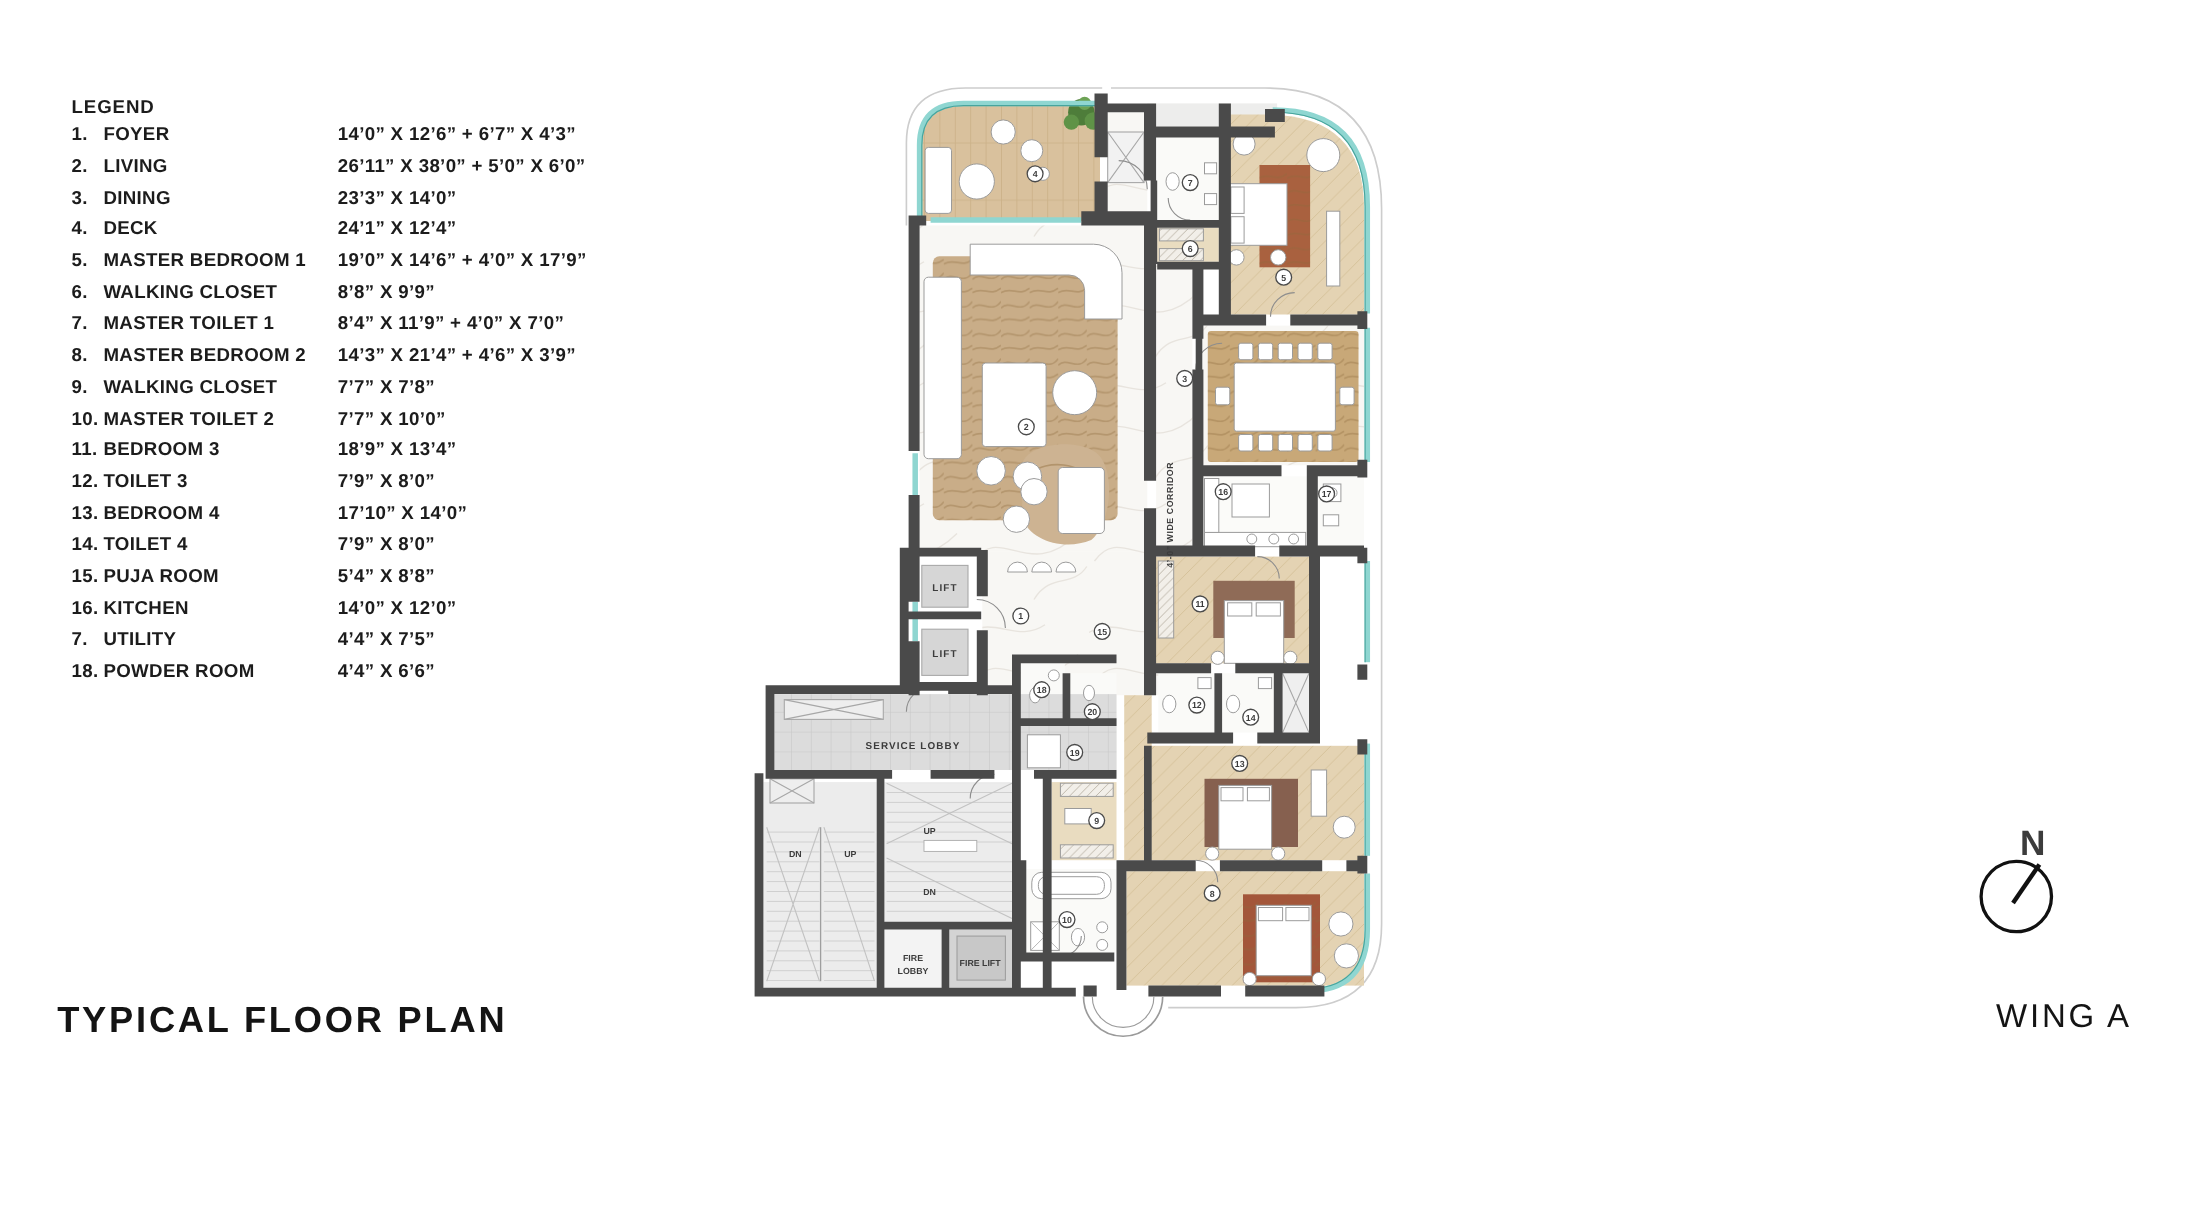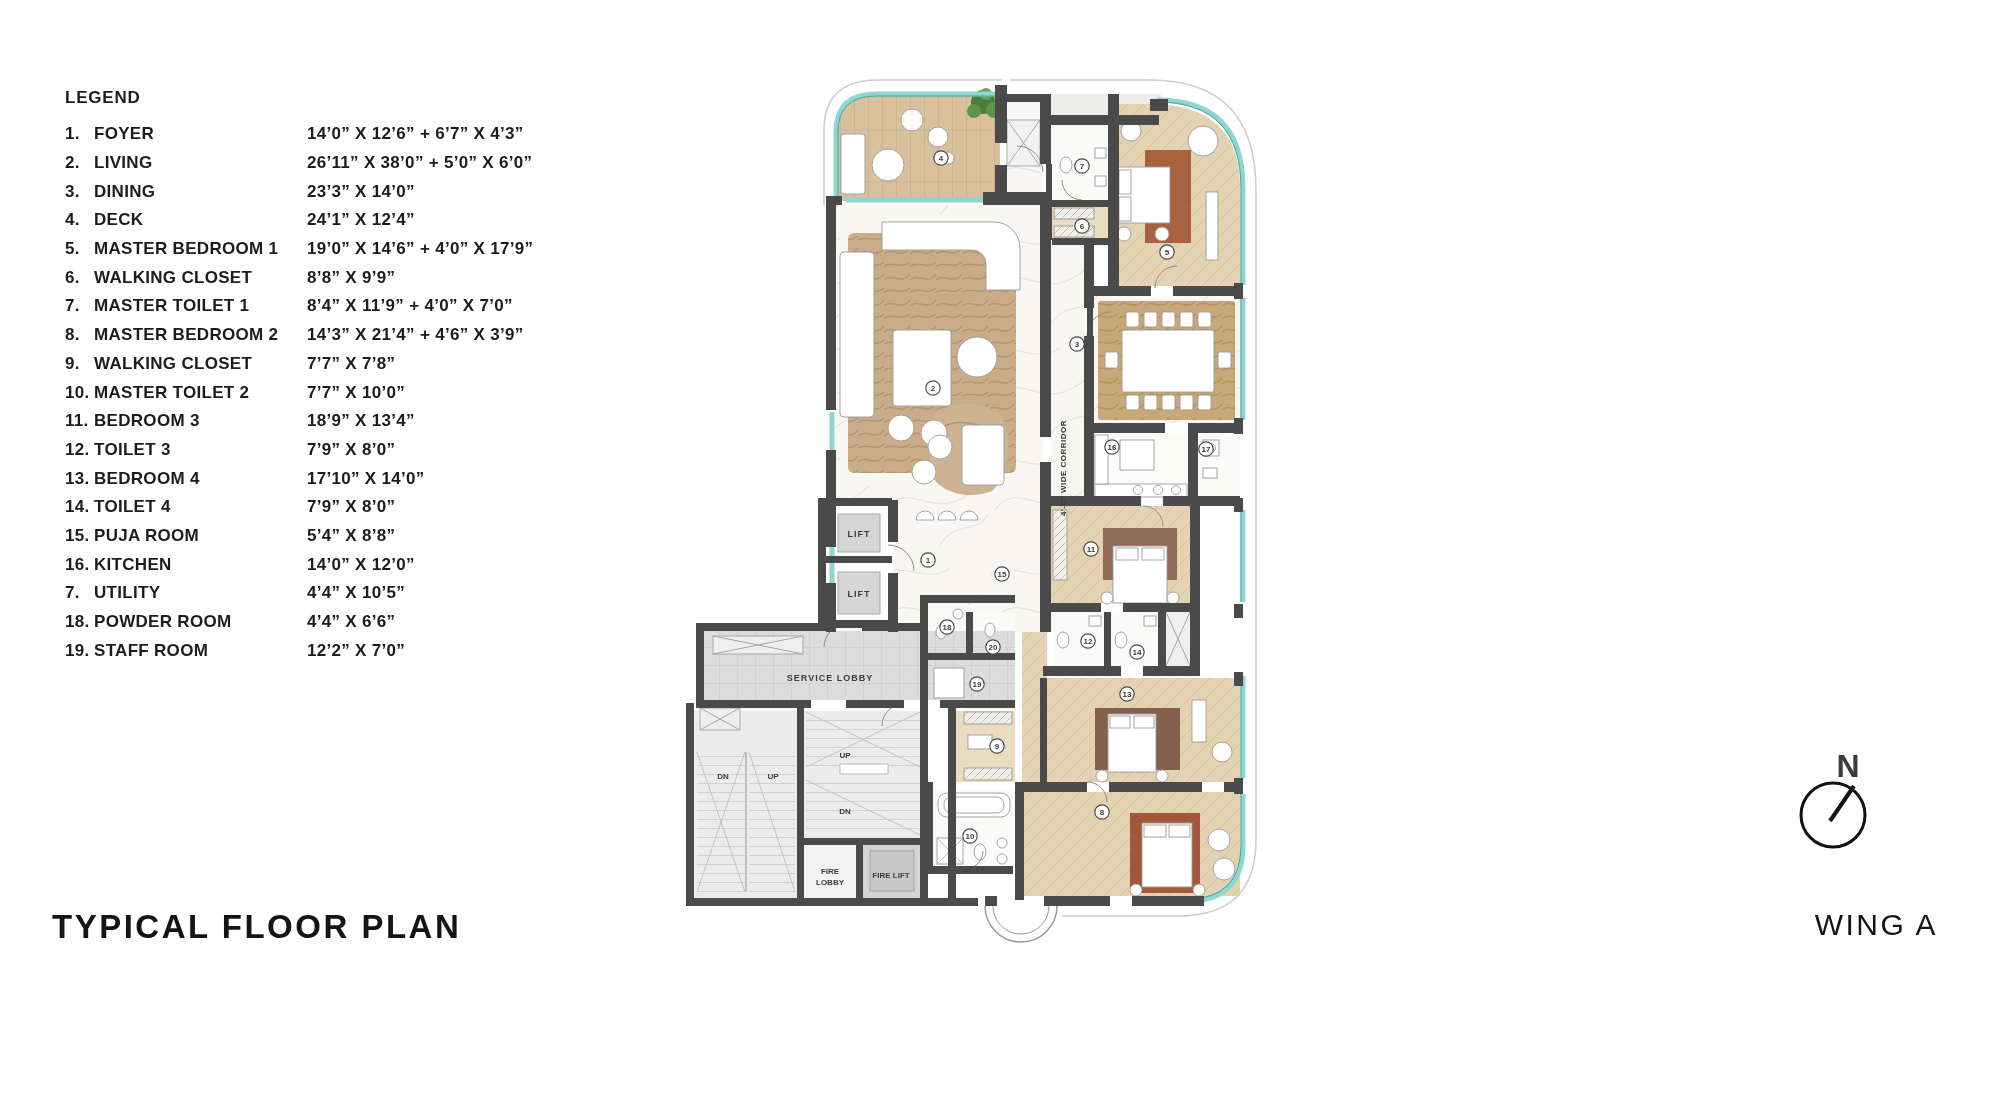--- a/index.html
+++ b/index.html
@@ -2,21 +2,21 @@
 <html><head>
 <meta charset="utf-8">
 <style>
   html,body{margin:0;padding:0;background:#ffffff;}
   body{width:2000px;height:1111px;position:relative;overflow:hidden;
        font-family:"Liberation Sans",sans-serif;color:#1c1c1c;}
   .sheet{position:absolute;inset:0;background:#ffffff;}
 
   
   .legend{position:absolute;left:65px;top:88px;}
-  .legend-title{font-size:17px;font-weight:700;letter-spacing:.8px;margin-bottom:12px;color:#1c1c1c;}
+  .legend-title{font-size:17px;font-weight:700;letter-spacing:.8px;color:#1c1c1c;}
   .legend-row{display:grid;grid-template-columns:29px 213px auto;height:28.7px;
               align-items:center;font-size:17px;font-weight:700;letter-spacing:.3px;
               white-space:nowrap;color:#1c1c1c;}
 
   
   .sheet-title{position:absolute;left:52px;top:908px;font-size:33px;font-weight:700;
                letter-spacing:2.5px;color:#141414;}
   .wing-label{position:absolute;right:62px;top:908px;font-size:30px;font-weight:400;
               letter-spacing:2.5px;color:#141414;}
 
@@ -112,31 +112,26 @@
           <span>5’4” X 8’8”</span>
         </div>
         <div class="legend-row">
           <span>16.</span>
           <span>KITCHEN</span>
           <span>14’0” X 12’0”</span>
         </div>
         <div class="legend-row">
           <span>7.</span>
           <span>UTILITY</span>
-          <span>4’4” X 10’5”</span>
+          <span>4’4” X 7’5”</span>
         </div>
         <div class="legend-row">
           <span>18.</span>
           <span>POWDER ROOM</span>
           <span>4’4” X 6’6”</span>
-        </div>
-        <div class="legend-row">
-          <span>19.</span>
-          <span>STAFF ROOM</span>
-          <span>12’2” X 7’0”</span>
         </div>
       </div>
   </div>
 
   <svg class="plan" viewBox="660 60 600 890">
     <defs>
       <pattern id="wood" patternUnits="userSpaceOnUse" width="14" height="52">
         <rect width="14" height="52" fill="#d9c19d"></rect>
         <line x1="0" y1="0" x2="0" y2="52" stroke="#c4a87e" stroke-width="1"></line>
         <line x1="0" y1="26" x2="14" y2="26" stroke="#cbb188" stroke-width="0.7"></line>

